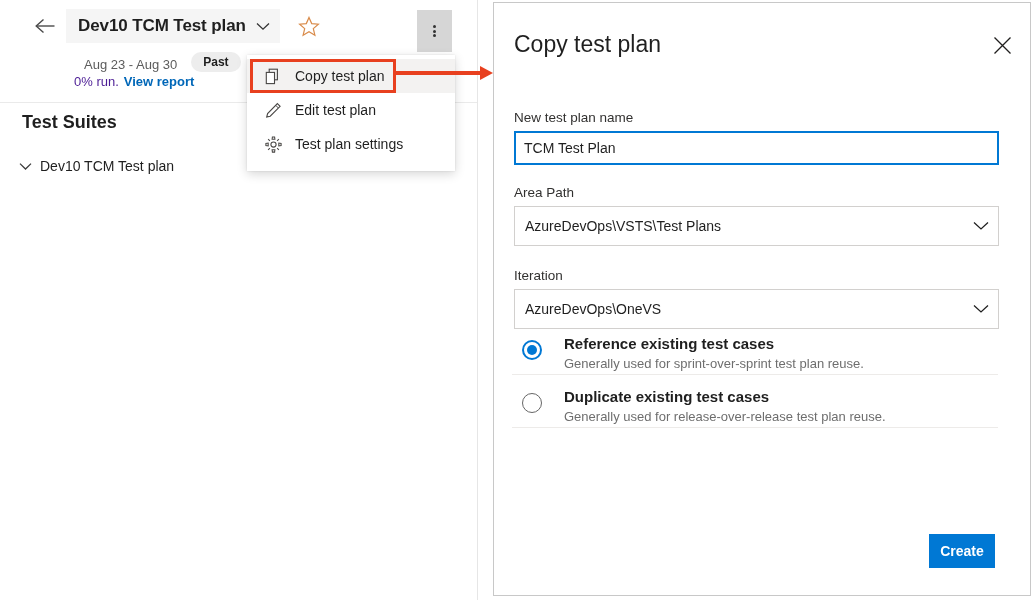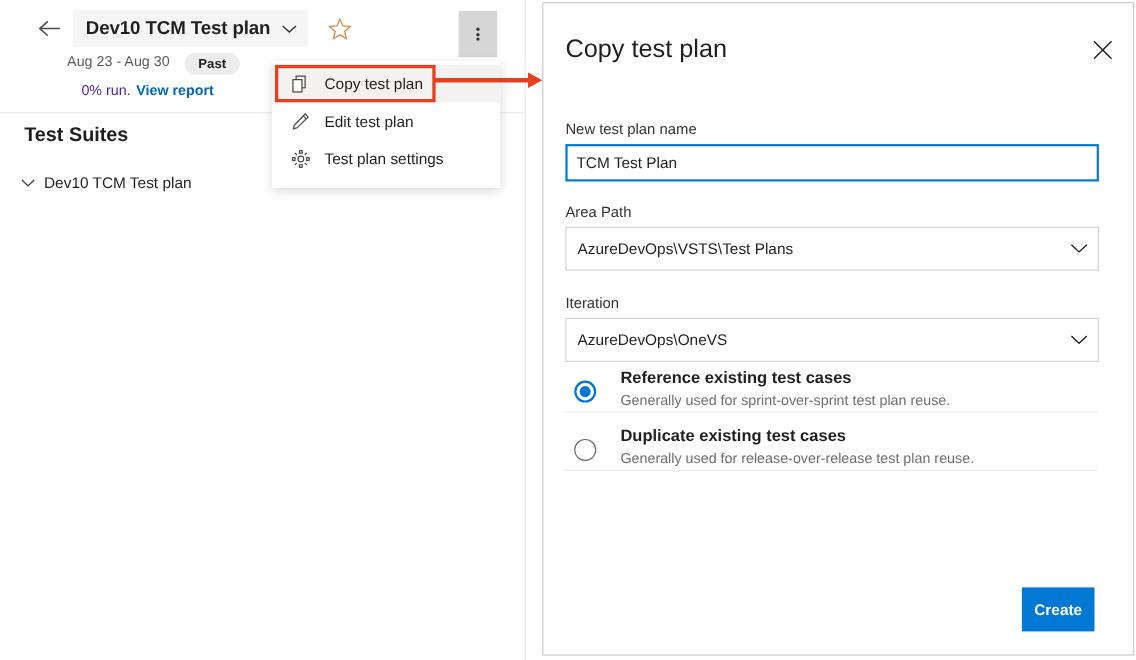--- a/index.html
+++ b/index.html
@@ -82,23 +82,23 @@
     background: #333; margin: 1.5px 0;
   }
 
   
   #plan-meta {
     position: absolute;
     left: 0; top: 48px;
     width: 478px;
   }
   #plan-dates-row {
-    display: flex; align-items: flex-start;
+    display: flex; align-items: flex-end;
     height: 24px;
-    padding-left: 61px;
+    padding-left: 84px;
   }
   #plan-dates {
     font-size: 13px;
     color: #5c5c5c;
   }
   #plan-state-pill {
     margin-left: 14px;
     background: #ededed;
     color: #1f1f1f;
     font-size: 12px;
@@ -271,21 +271,21 @@
     color: #1f1f1f;
   }
 
   
   #choice-list {
     position: absolute;
     left: 512px; top: 322px;
     width: 486px;
   }
   .choice-row {
-    display: flex; align-items: center;
+    display: flex; align-items: flex-start;
     padding: 12px 0 2px 0;
     border-bottom: 1px solid #edebe9;
     cursor: pointer;
   }
   .choice-radio {
     flex: none;
     width: 20px; height: 20px;
     border-radius: 50%;
     border: 1px solid #666666;
     margin: 6px 22px 0 10px;
@@ -313,21 +313,21 @@
   .choice-desc {
     font-size: 13px;
     color: #6e6e6e;
     margin-top: 3px;
     line-height: 16px;
   }
 
   #create-button {
     position: absolute;
     left: 929px; top: 534px;
-    width: 66px; height: 40px;
+    width: 66px; height: 34px;
     background: #0078d4;
     color: #ffffff;
     border: none;
     font-family: "Liberation Sans", sans-serif;
     font-size: 14px;
     font-weight: bold;
     cursor: pointer;
   }
 </style>
 </head>

